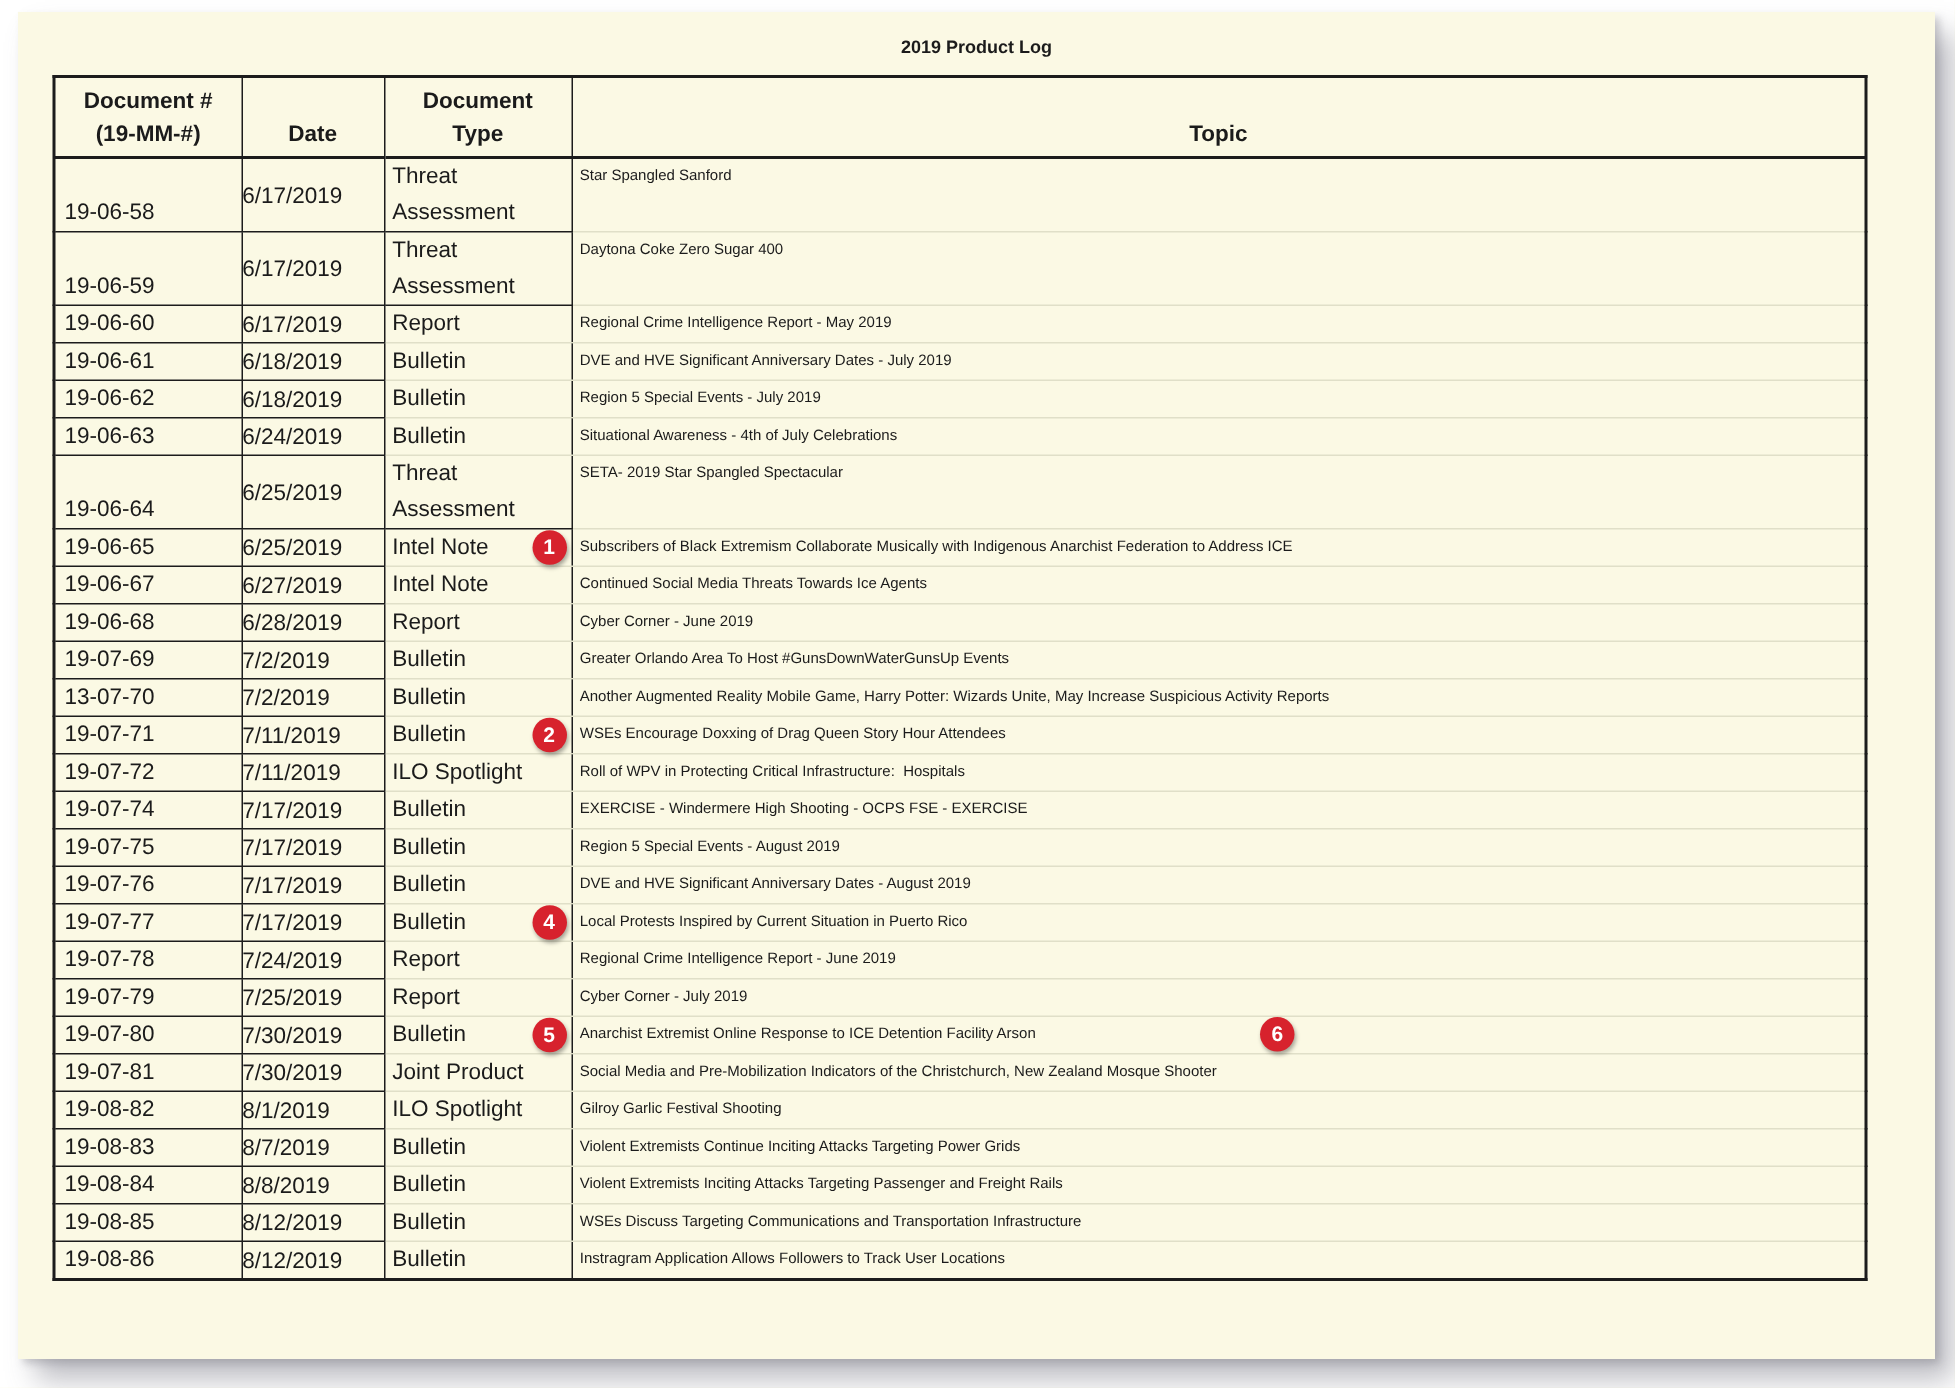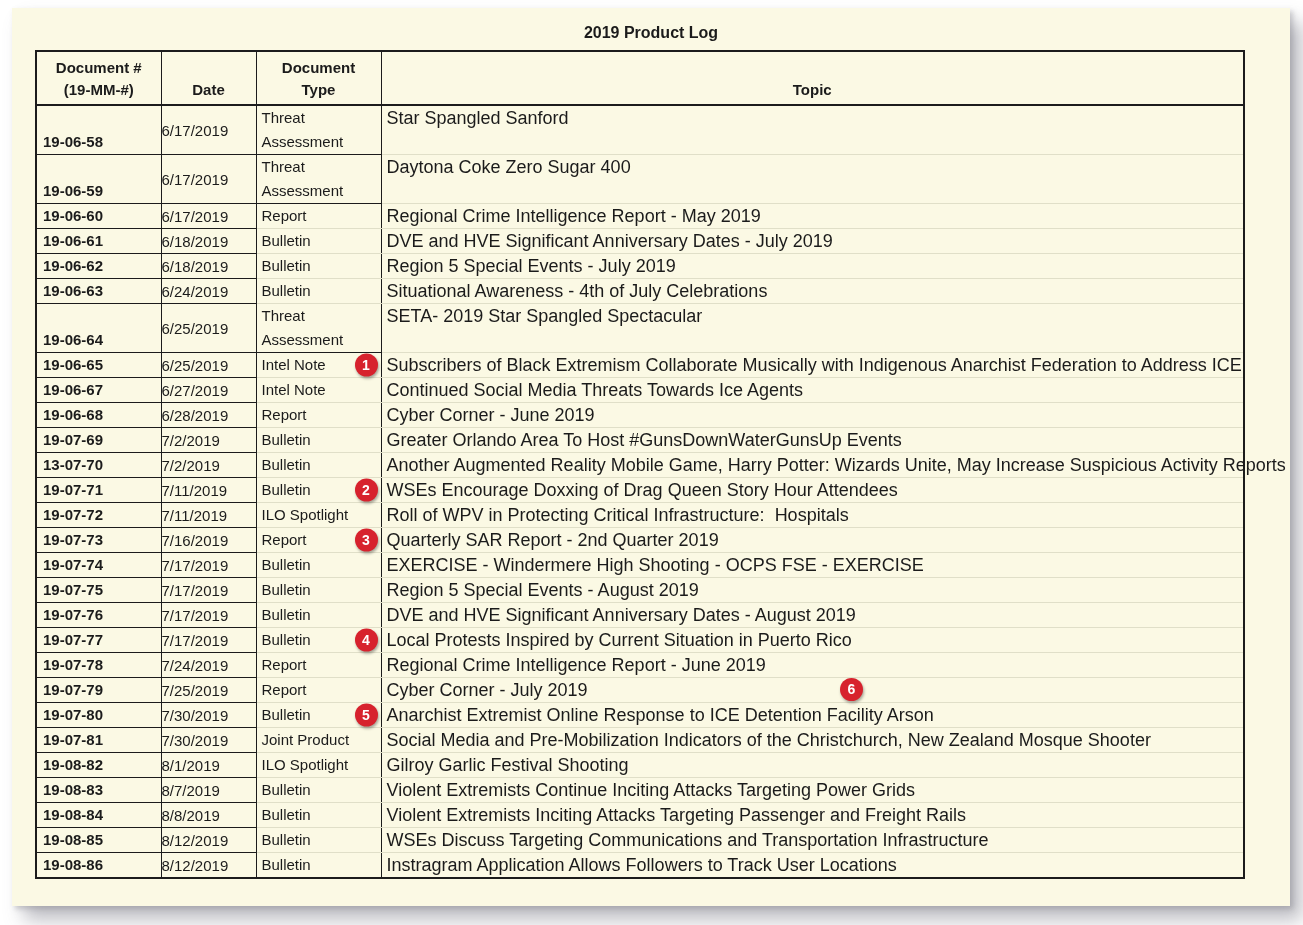--- a/index.html
+++ b/index.html
@@ -19,21 +19,21 @@
     height: 898px;
     background: #fbf9e4;
     box-shadow: 3px 3px 5px rgba(120,120,130,0.35), 12px 14px 18px rgba(110,110,125,0.45);
   }
   .title {
     position: absolute;
     top: 16px;
     left: 0;
     width: 100%;
     text-align: center;
-    font-size: 16px;
+    font-size: 12px;
     font-weight: bold;
     color: #1b1b1b;
   }
   table.log {
     position: absolute;
     left: 23px;
     top: 42px;
     width: 1208px;
     border-collapse: collapse;
     table-layout: fixed;
@@ -65,21 +65,20 @@
     padding: 0;
     overflow: visible;
   }
   td.col-doc {
     vertical-align: bottom;
     padding-left: 6px;
     padding-bottom: 1px;
     line-height: 22px;
     border-right: 1.5px solid #1c1c1c;
     border-bottom: 1.5px solid #1c1c1c;
-    font-weight: bold;
   }
   td.col-date {
     text-align: left;
     vertical-align: middle;
     border-right: 1.5px solid #1c1c1c;
     border-bottom: 1.5px solid #1c1c1c;
   }
   td.col-type {
     position: relative;
     vertical-align: top;
@@ -87,21 +86,21 @@
     padding-right: 2px;
     line-height: 24px;
     border-right: 1.5px solid #1c1c1c;
     border-bottom: 1px solid #e0dfc8;
   }
   tr.tall td.col-type { border-bottom: 1.5px solid #1c1c1c; }
   td.col-topic {
     vertical-align: top;
     padding-left: 5px;
     line-height: 24px;
-    font-size: 18px;
+    font-size: 10px;
     white-space: pre;
     border-bottom: 1px solid #e0dfc8;
   }
   .marker {
     position: absolute;
     right: 3px;
     top: 50%;
     transform: translateY(-50%);
     width: 23px;
     height: 23px;
@@ -225,26 +224,20 @@
           <td class="col-type">Bulletin<span class="marker">2</span></td>
           <td class="col-topic">WSEs Encourage Doxxing of Drag Queen Story Hour Attendees</td>
         </tr>
         <tr class="row">
           <td class="col-doc">19-07-72</td>
           <td class="col-date">7/11/2019</td>
           <td class="col-type">ILO Spotlight</td>
           <td class="col-topic">Roll of WPV in Protecting Critical Infrastructure:  Hospitals</td>
         </tr>
         <tr class="row">
-          <td class="col-doc">19-07-73</td>
-          <td class="col-date">7/16/2019</td>
-          <td class="col-type">Report<span class="marker">3</span></td>
-          <td class="col-topic">Quarterly SAR Report - 2nd Quarter 2019</td>
-        </tr>
-        <tr class="row">
           <td class="col-doc">19-07-74</td>
           <td class="col-date">7/17/2019</td>
           <td class="col-type">Bulletin</td>
           <td class="col-topic">EXERCISE - Windermere High Shooting - OCPS FSE - EXERCISE</td>
         </tr>
         <tr class="row">
           <td class="col-doc">19-07-75</td>
           <td class="col-date">7/17/2019</td>
           <td class="col-type">Bulletin</td>
           <td class="col-topic">Region 5 Special Events - August 2019</td>

